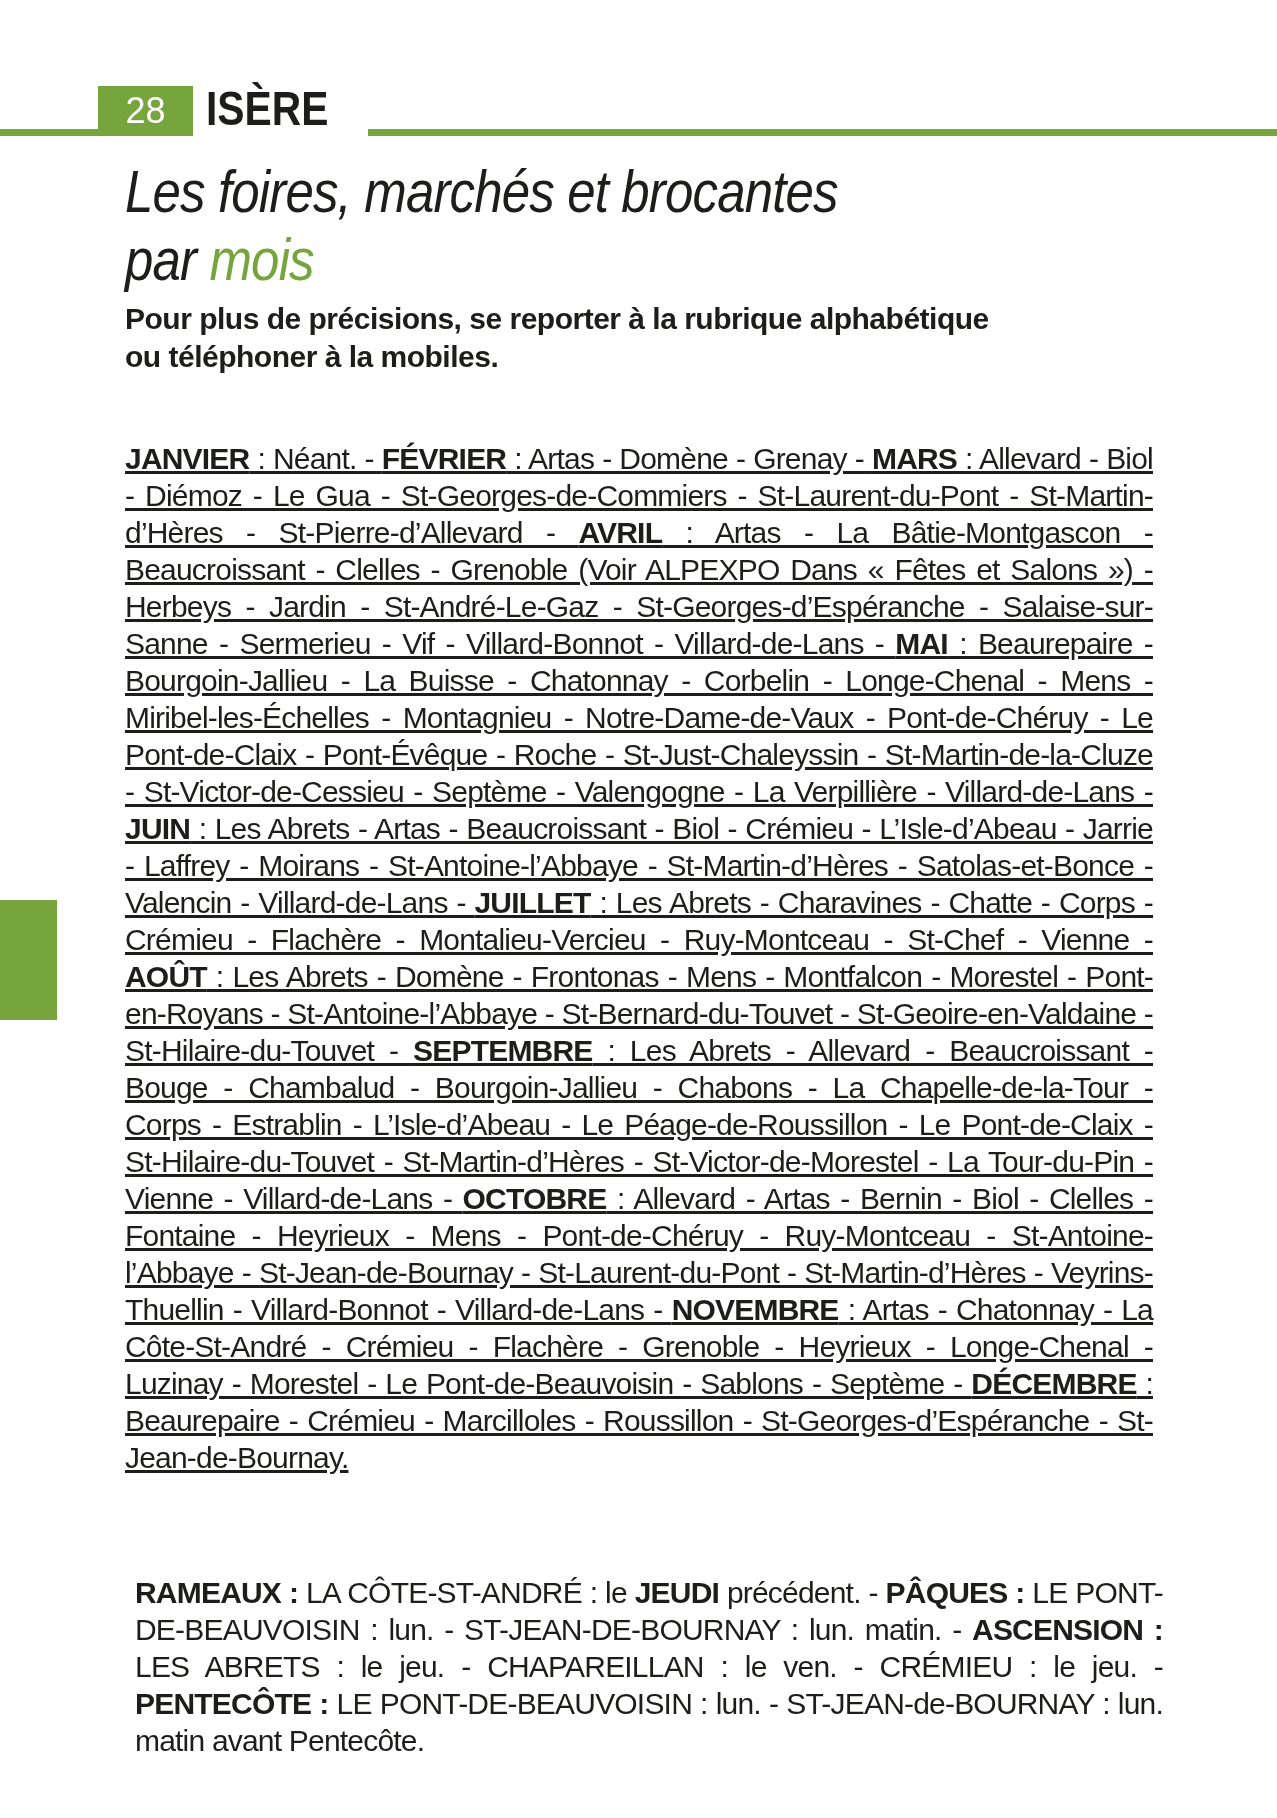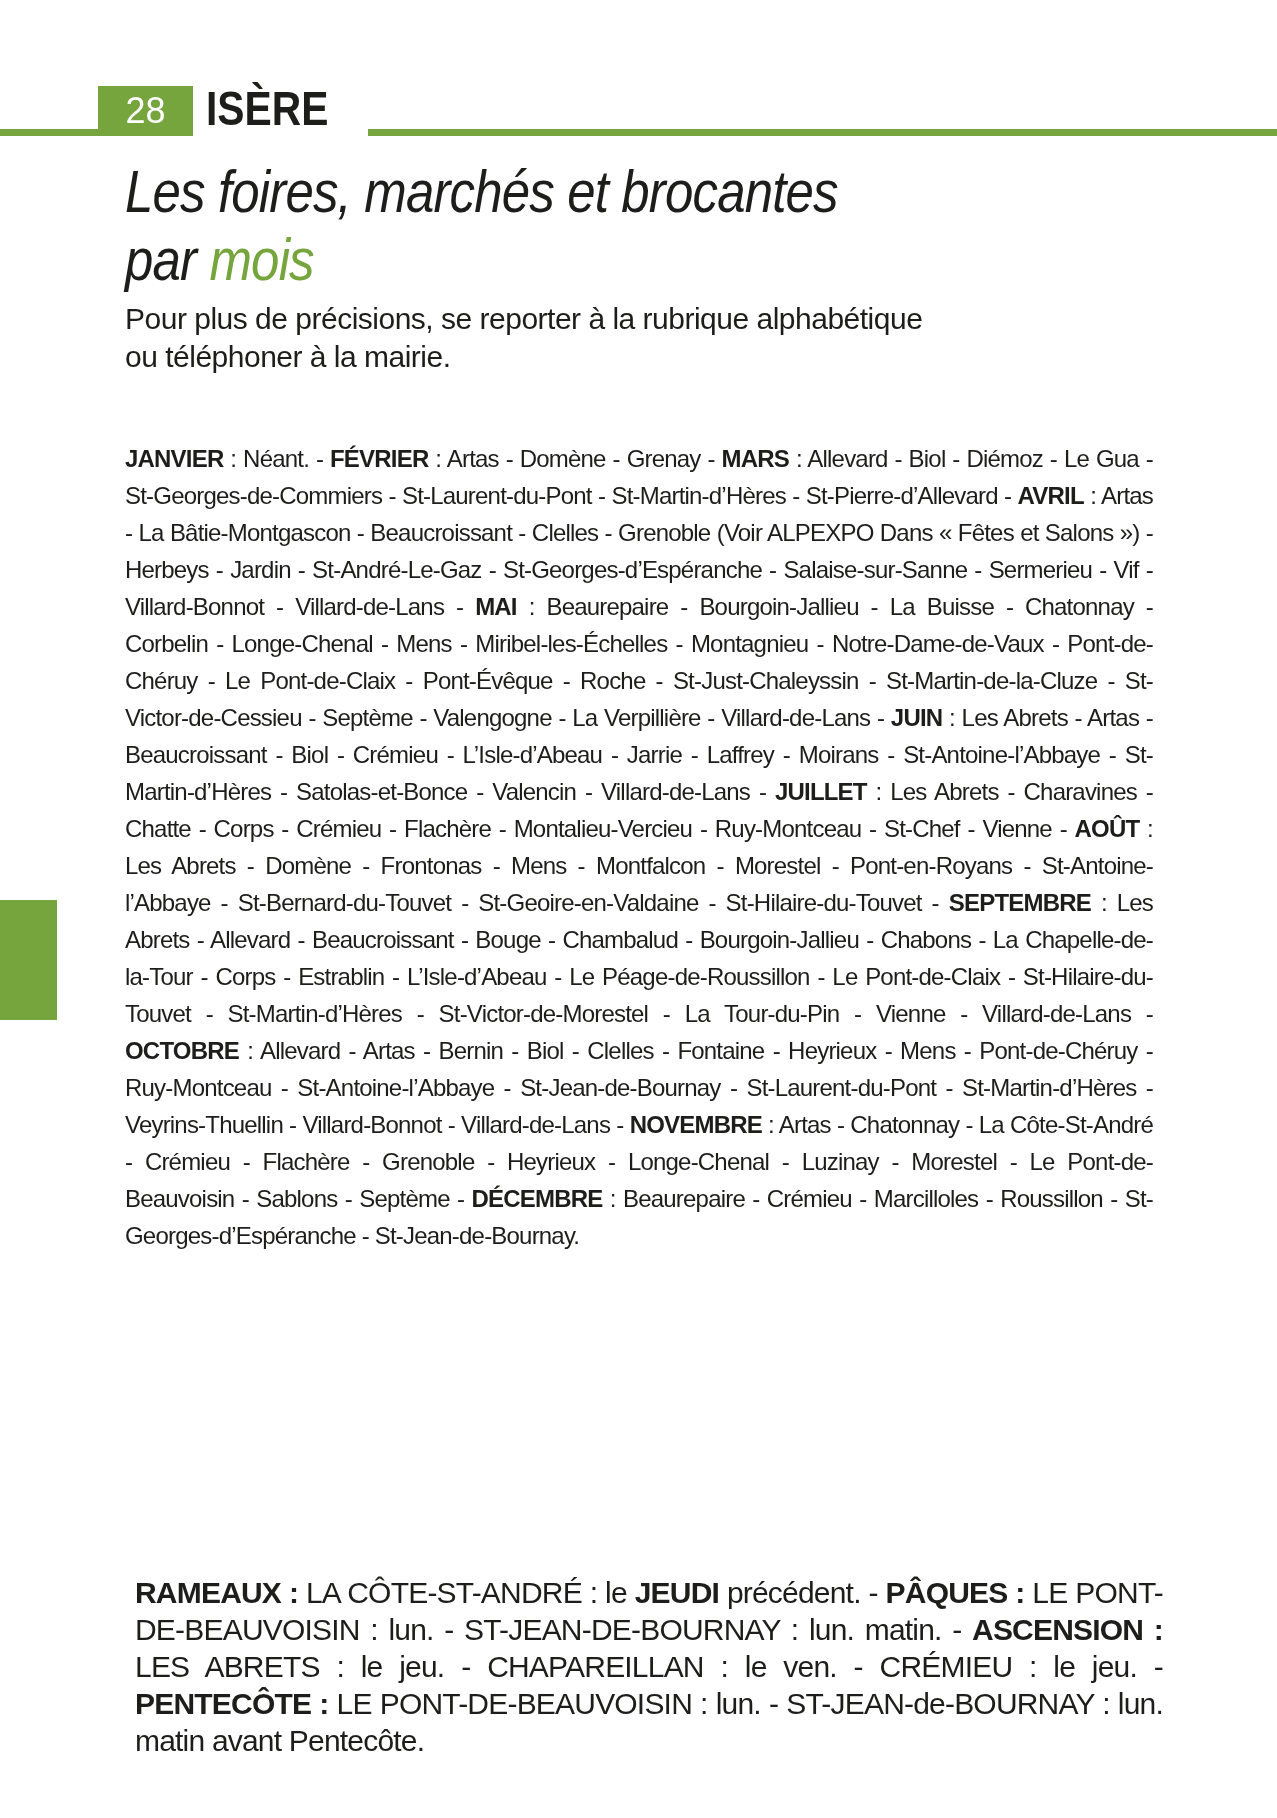--- a/index.html
+++ b/index.html
@@ -23,27 +23,27 @@
   }
   
   .main-title{
     position:absolute; left:125px; top:110px; font-style:italic; font-weight:400;
     font-size:60px; line-height:68px; letter-spacing:-1px;
     transform:scaleX(0.85); transform-origin:0 0; width:1300px; white-space:nowrap;
   }
   .main-title .hl{color:var(--green);}
   
   .intro-note{
-    position:absolute; left:125px; top:252px; font-weight:400;
+    position:absolute; left:125px; top:252px; font-weight:700;
     font-size:30px; line-height:38px; letter-spacing:-0.5px; width:1060px;
   }
   
   .months-par{
     position:absolute; left:125px; top:392px; width:1028px;
-    font-size:24px; line-height:37px; letter-spacing:-0.8px; text-align:justify;
+    font-size:30px; line-height:37px; letter-spacing:-0.8px; text-align:justify;text-decoration:underline;
   }
   .bold{font-weight:700;}
   .sup{font-size:0.58em; vertical-align:super; letter-spacing:0;}
   
   .h-center{
     position:absolute; left:125px; width:1028px; text-align:center;
     font-weight:700; font-size:33px; line-height:40px; letter-spacing:-0.5px;
   }
   .h-mobile{top:1442px;}
   .h-allmonths{top:1734px;}
@@ -73,21 +73,21 @@
   <div class="region-title">ISÈRE</div>
   <div class="hdr-rule right"></div>
 
   <div class="main-title">
     <span>Les foires, marchés et brocantes</span><br>
     <span>par </span><span class="hl">mois</span>
   </div>
 
   <div class="intro-note">
     <span>Pour plus de précisions, se reporter à la rubrique alphabétique</span><br>
-    <span>ou téléphoner à la mairie.</span>
+    <span>ou téléphoner à la mobiles.</span>
   </div>
 
   <div class="months-par"><span class="bold">JANVIER</span><span> : Néant. - </span><span class="bold">FÉVRIER</span><span> : Artas - Domène - Grenay - </span><span class="bold">MARS</span><span> : Allevard - Biol - Diémoz - Le Gua - St-Georges-de-Commiers - St-Laurent-du-Pont - St-Martin-d’Hères - St-Pierre-d’Allevard - </span><span class="bold">AVRIL</span><span> : Artas - La Bâtie-Montgascon - Beaucroissant - Clelles - Grenoble (Voir ALPEXPO Dans « Fêtes et Salons ») - Herbeys - Jardin - St-André-Le-Gaz - St-Georges-d’Espéranche - Salaise-sur-Sanne - Sermerieu - Vif - Villard-Bonnot - Villard-de-Lans - </span><span class="bold">MAI</span><span> : Beaurepaire - Bourgoin-Jallieu - La Buisse - Chatonnay - Corbelin - Longe-Chenal - Mens - Miribel-les-Échelles - Montagnieu - Notre-Dame-de-Vaux - Pont-de-Chéruy - Le Pont-de-Claix - Pont-Évêque - Roche - St-Just-Chaleyssin - St-Martin-de-la-Cluze - St-Victor-de-Cessieu - Septème - Valengogne - La Verpillière - Villard-de-Lans - </span><span class="bold">JUIN</span><span> : Les Abrets - Artas - Beaucroissant - Biol - Crémieu - L’Isle-d’Abeau - Jarrie - Laffrey - Moirans - St-Antoine-l’Abbaye - St-Martin-d’Hères - Satolas-et-Bonce - Valencin - Villard-de-Lans - </span><span class="bold">JUILLET</span><span> : Les Abrets - Charavines - Chatte - Corps - Crémieu - Flachère - Montalieu-Vercieu - Ruy-Montceau - St-Chef - Vienne - </span><span class="bold">AOÛT</span><span> : Les Abrets - Domène - Frontonas - Mens - Montfalcon - Morestel - Pont-en-Royans - St-Antoine-l’Abbaye - St-Bernard-du-Touvet - St-Geoire-en-Valdaine - St-Hilaire-du-Touvet - </span><span class="bold">SEPTEMBRE</span><span> : Les Abrets - Allevard - Beaucroissant - Bouge - Chambalud - Bourgoin-Jallieu - Chabons - La Chapelle-de-la-Tour - Corps - Estrablin - L’Isle-d’Abeau - Le Péage-de-Roussillon - Le Pont-de-Claix - St-Hilaire-du-Touvet - St-Martin-d’Hères - St-Victor-de-Morestel - La Tour-du-Pin - Vienne - Villard-de-Lans - </span><span class="bold">OCTOBRE</span><span> : Allevard - Artas - Bernin - Biol - Clelles - Fontaine - Heyrieux - Mens - Pont-de-Chéruy - Ruy-Montceau - St-Antoine-l’Abbaye - St-Jean-de-Bournay - St-Laurent-du-Pont - St-Martin-d’Hères - Veyrins-Thuellin - Villard-Bonnot - Villard-de-Lans - </span><span class="bold">NOVEMBRE</span><span> : Artas - Chatonnay - La Côte-St-André - Crémieu - Flachère - Grenoble - Heyrieux - Longe-Chenal - Luzinay - Morestel - Le Pont-de-Beauvoisin - Sablons - Septème - </span><span class="bold">DÉCEMBRE</span><span> : Beaurepaire - Crémieu - Marcilloles - Roussillon - St-Georges-d’Espéranche - St-Jean-de-Bournay.</span></div>
 
   <div class="side-accent"></div>
 
   <div class="mobile-par"><span class="bold">RAMEAUX :</span><span> LA CÔTE-ST-ANDRÉ : le </span><span class="bold">JEUDI</span><span> précédent. - </span><span class="bold">PÂQUES :</span><span> LE PONT-DE-BEAUVOISIN : lun. - ST-JEAN-DE-BOURNAY : lun. matin. - </span><span class="bold">ASCENSION :</span><span> LES ABRETS : le jeu. - CHAPAREILLAN : le ven. - CRÉMIEU : le jeu. - </span><span class="bold">PENTECÔTE :</span><span> LE PONT-DE-BEAUVOISIN : lun. - ST-JEAN-de-BOURNAY : lun. matin avant Pentecôte.</span></div>
 
   <div class="beaurepaire"><span class="bold">BEAUREPAIRE</span><span> : Brocante 1</span><span class="sup">er</span><span> dim. matin.</span></div>
 

